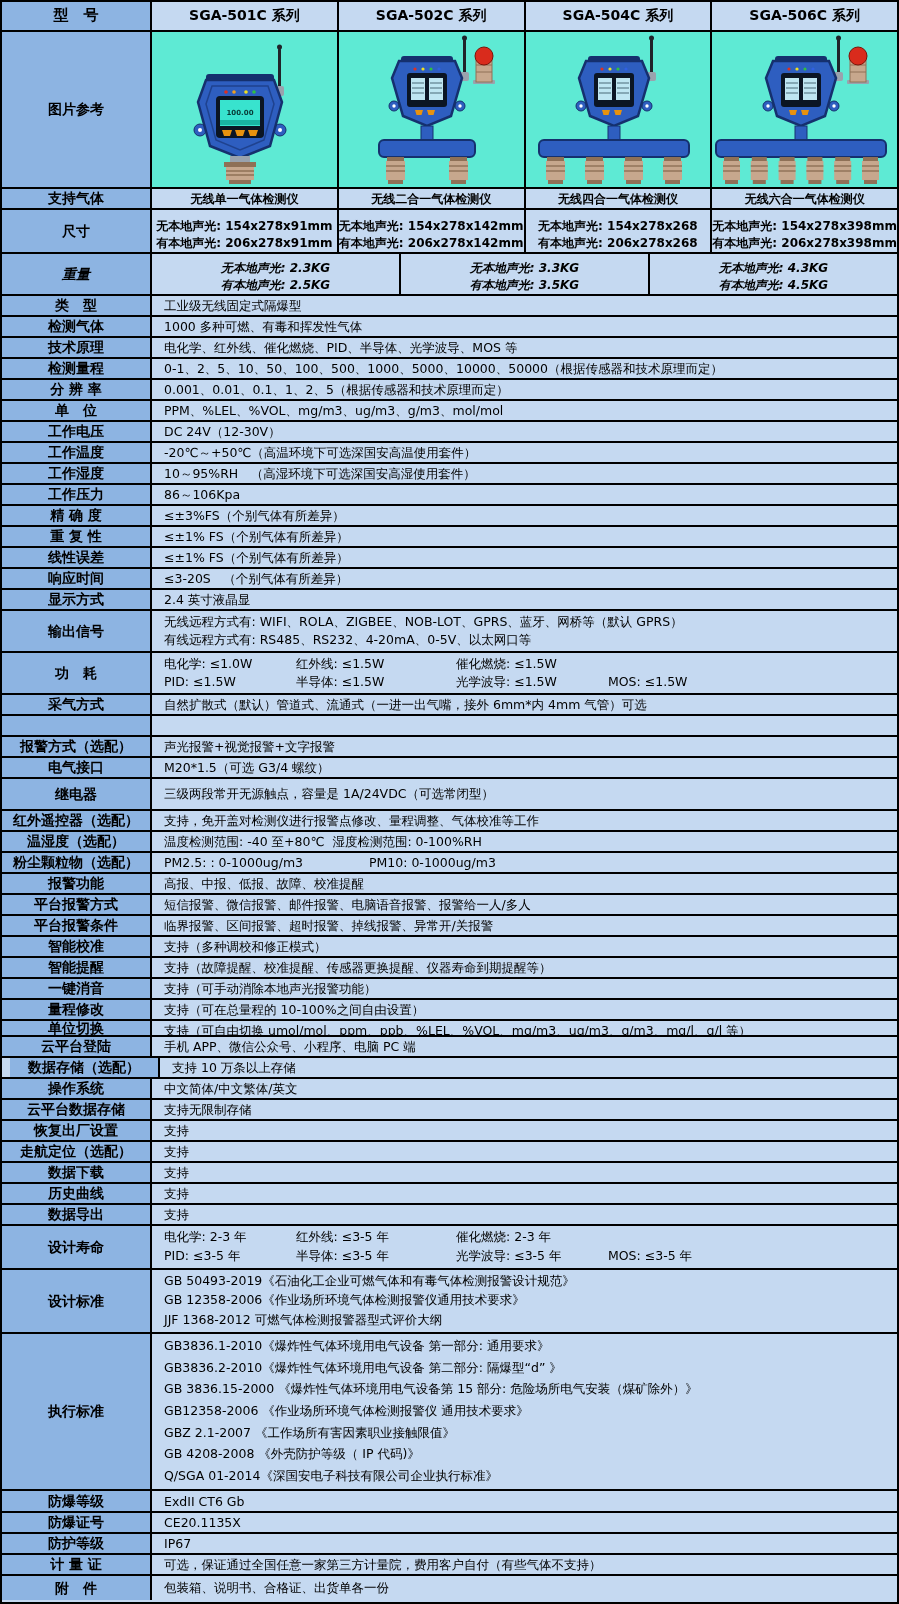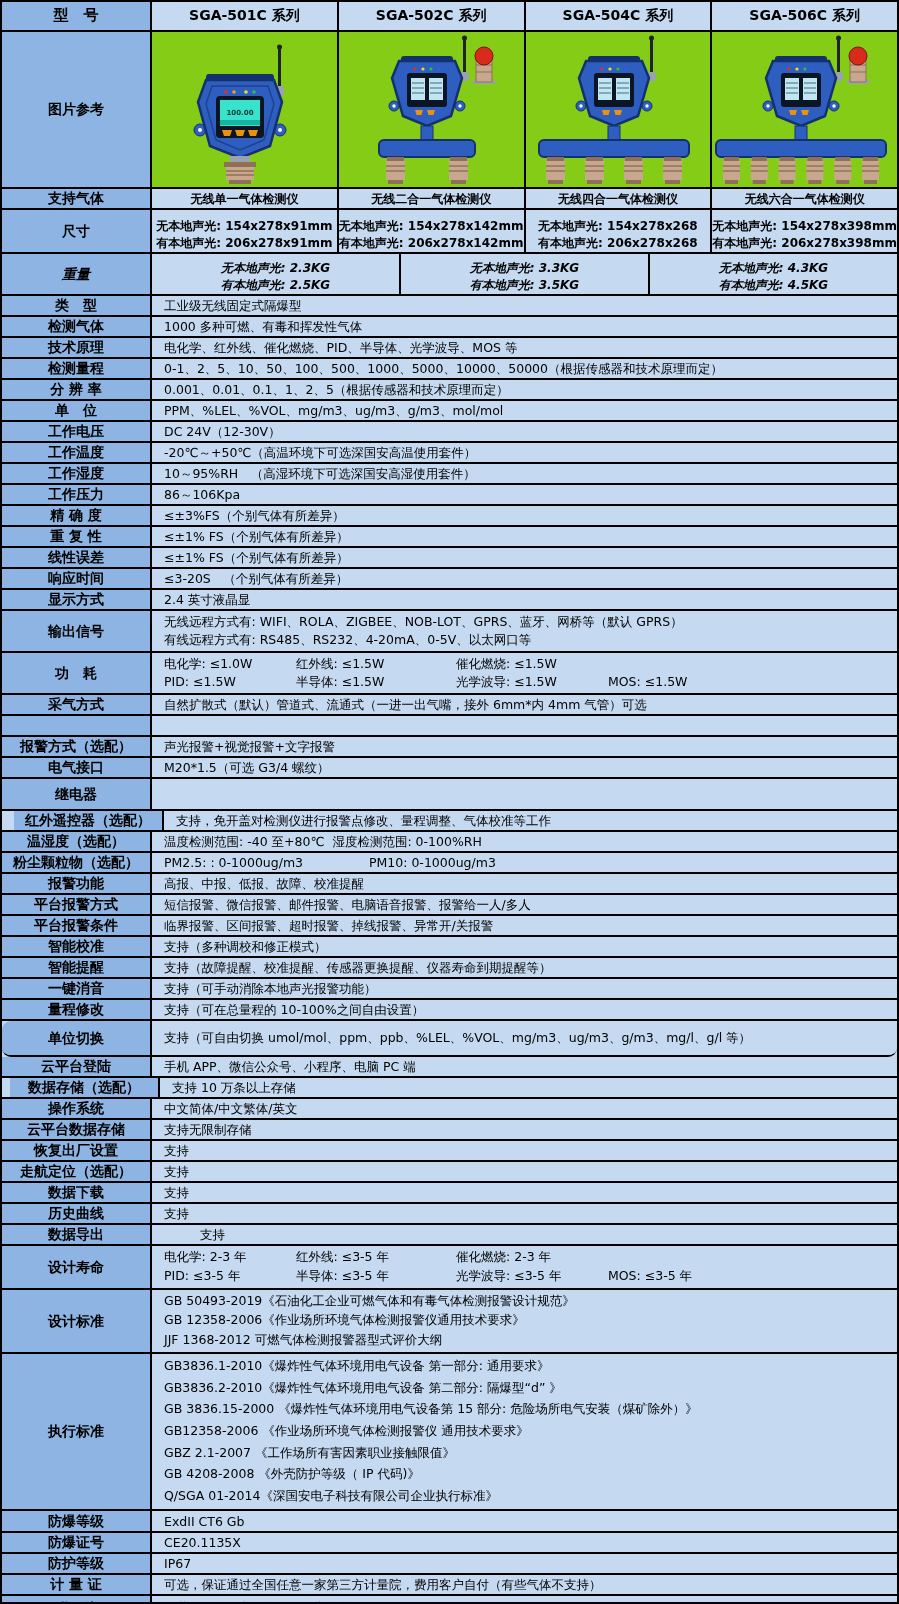--- a/index.html
+++ b/index.html
@@ -15,21 +15,21 @@
   .value-area.cols{align-items:stretch}
   .col-cell{flex:1;min-width:0;border-left:2px solid #000;display:flex;flex-direction:column;
     justify-content:flex-end;align-items:center;text-align:center;overflow:hidden}
   .col-cell:first-child{border-left:none}
   .value-area.merged{flex-direction:column;justify-content:space-around;padding:2px 0 2px 12px;align-items:flex-start}
   .line{font-size:12.5px;white-space:pre;max-width:100%}
   .cols .line{font-size:12px;font-weight:600}
   .header-row .label-cell{font-size:15px}
   .header-row .col-cell{font-weight:bold;font-size:14px;justify-content:center}
   .header-row .line{font-size:14px;font-weight:bold}
-  .image-row .col-cell{background:#84cc16;justify-content:center}
+  .image-row .col-cell{background:#5eead4;justify-content:center}
   .seg{display:inline-block;white-space:pre}
   .seg:nth-child(1){min-width:132px}
   .seg:nth-child(2){min-width:160px}
   .seg:nth-child(3){min-width:152px}
   .row-dust .seg:nth-child(1){min-width:205px}
 </style>
 </head>
 <body>
 
 <div class="sheet">
@@ -428,22 +428,25 @@
         </div>
       </div>
       <div class="row row-electrical-interface" style="height: 21px;">
         <div class="label-cell">电气接口</div>
         <div class="value-area merged">
           <div class="line">M20*1.5（可选 G3/4 螺纹）</div>
         </div>
       </div>
       <div class="row row-relay" style="height: 32px;">
         <div class="label-cell">继电器</div>
-      </div>
-      <div class="row row-ir-remote" style="height: 21px; padding-left: 12px;">
+        <div class="value-area merged">
+          <div class="line">三级两段常开无源触点，容量是 1A/24VDC（可选常闭型）</div>
+        </div>
+      </div>
+      <div class="row row-ir-remote" style="height: 21px;">
         <div class="label-cell">红外遥控器（选配）</div>
         <div class="value-area merged">
           <div class="line">支持，免开盖对检测仪进行报警点修改、量程调整、气体校准等工作</div>
         </div>
       </div>
       <div class="row row-temp-humidity" style="height: 21px;">
         <div class="label-cell">温湿度（选配）</div>
         <div class="value-area merged">
           <div class="line">温度检测范围: -40 至+80℃  湿度检测范围: 0-100%RH</div>
         </div>
@@ -489,21 +492,21 @@
         <div class="value-area merged">
           <div class="line">支持（可手动消除本地声光报警功能）</div>
         </div>
       </div>
       <div class="row row-range-modify" style="height: 21px;">
         <div class="label-cell">量程修改</div>
         <div class="value-area merged">
           <div class="line">支持（可在总量程的 10-100%之间自由设置）</div>
         </div>
       </div>
-      <div class="row row-unit-switch" style="height: 36px; border-radius: 9px;">
+      <div class="row row-unit-switch" style="height: 16px;">
         <div class="label-cell">单位切换</div>
         <div class="value-area merged">
           <div class="line">支持（可自由切换 umol/mol、ppm、ppb、%LEL、%VOL、mg/m3、ug/m3、g/m3、mg/l、g/l 等）</div>
         </div>
       </div>
       <div class="row row-cloud-login" style="height: 21px;">
         <div class="label-cell">云平台登陆</div>
         <div class="value-area merged">
           <div class="line">手机 APP、微信公众号、小程序、电脑 PC 端</div>
         </div>
@@ -543,21 +546,21 @@
         <div class="value-area merged">
           <div class="line">支持</div>
         </div>
       </div>
       <div class="row row-history-curve" style="height: 21px;">
         <div class="label-cell">历史曲线</div>
         <div class="value-area merged">
           <div class="line">支持</div>
         </div>
       </div>
-      <div class="row row-data-export" style="height: 21px; gap: 36px;">
+      <div class="row row-data-export" style="height: 21px;">
         <div class="label-cell">数据导出</div>
         <div class="value-area merged">
           <div class="line">支持</div>
         </div>
       </div>
       <div class="row row-design-life" style="height: 44px;">
         <div class="label-cell">设计寿命</div>
         <div class="value-area merged">
           <div class="line"><span class="seg">电化学: 2-3 年</span><span class="seg">红外线: ≤3-5 年</span><span class="seg">催化燃烧: 2-3 年</span></div>
           <div class="line"><span class="seg">PID: ≤3-5 年</span><span class="seg">半导体: ≤3-5 年</span><span class="seg">光学波导: ≤3-5 年</span><span class="seg">MOS: ≤3-5 年</span></div>

